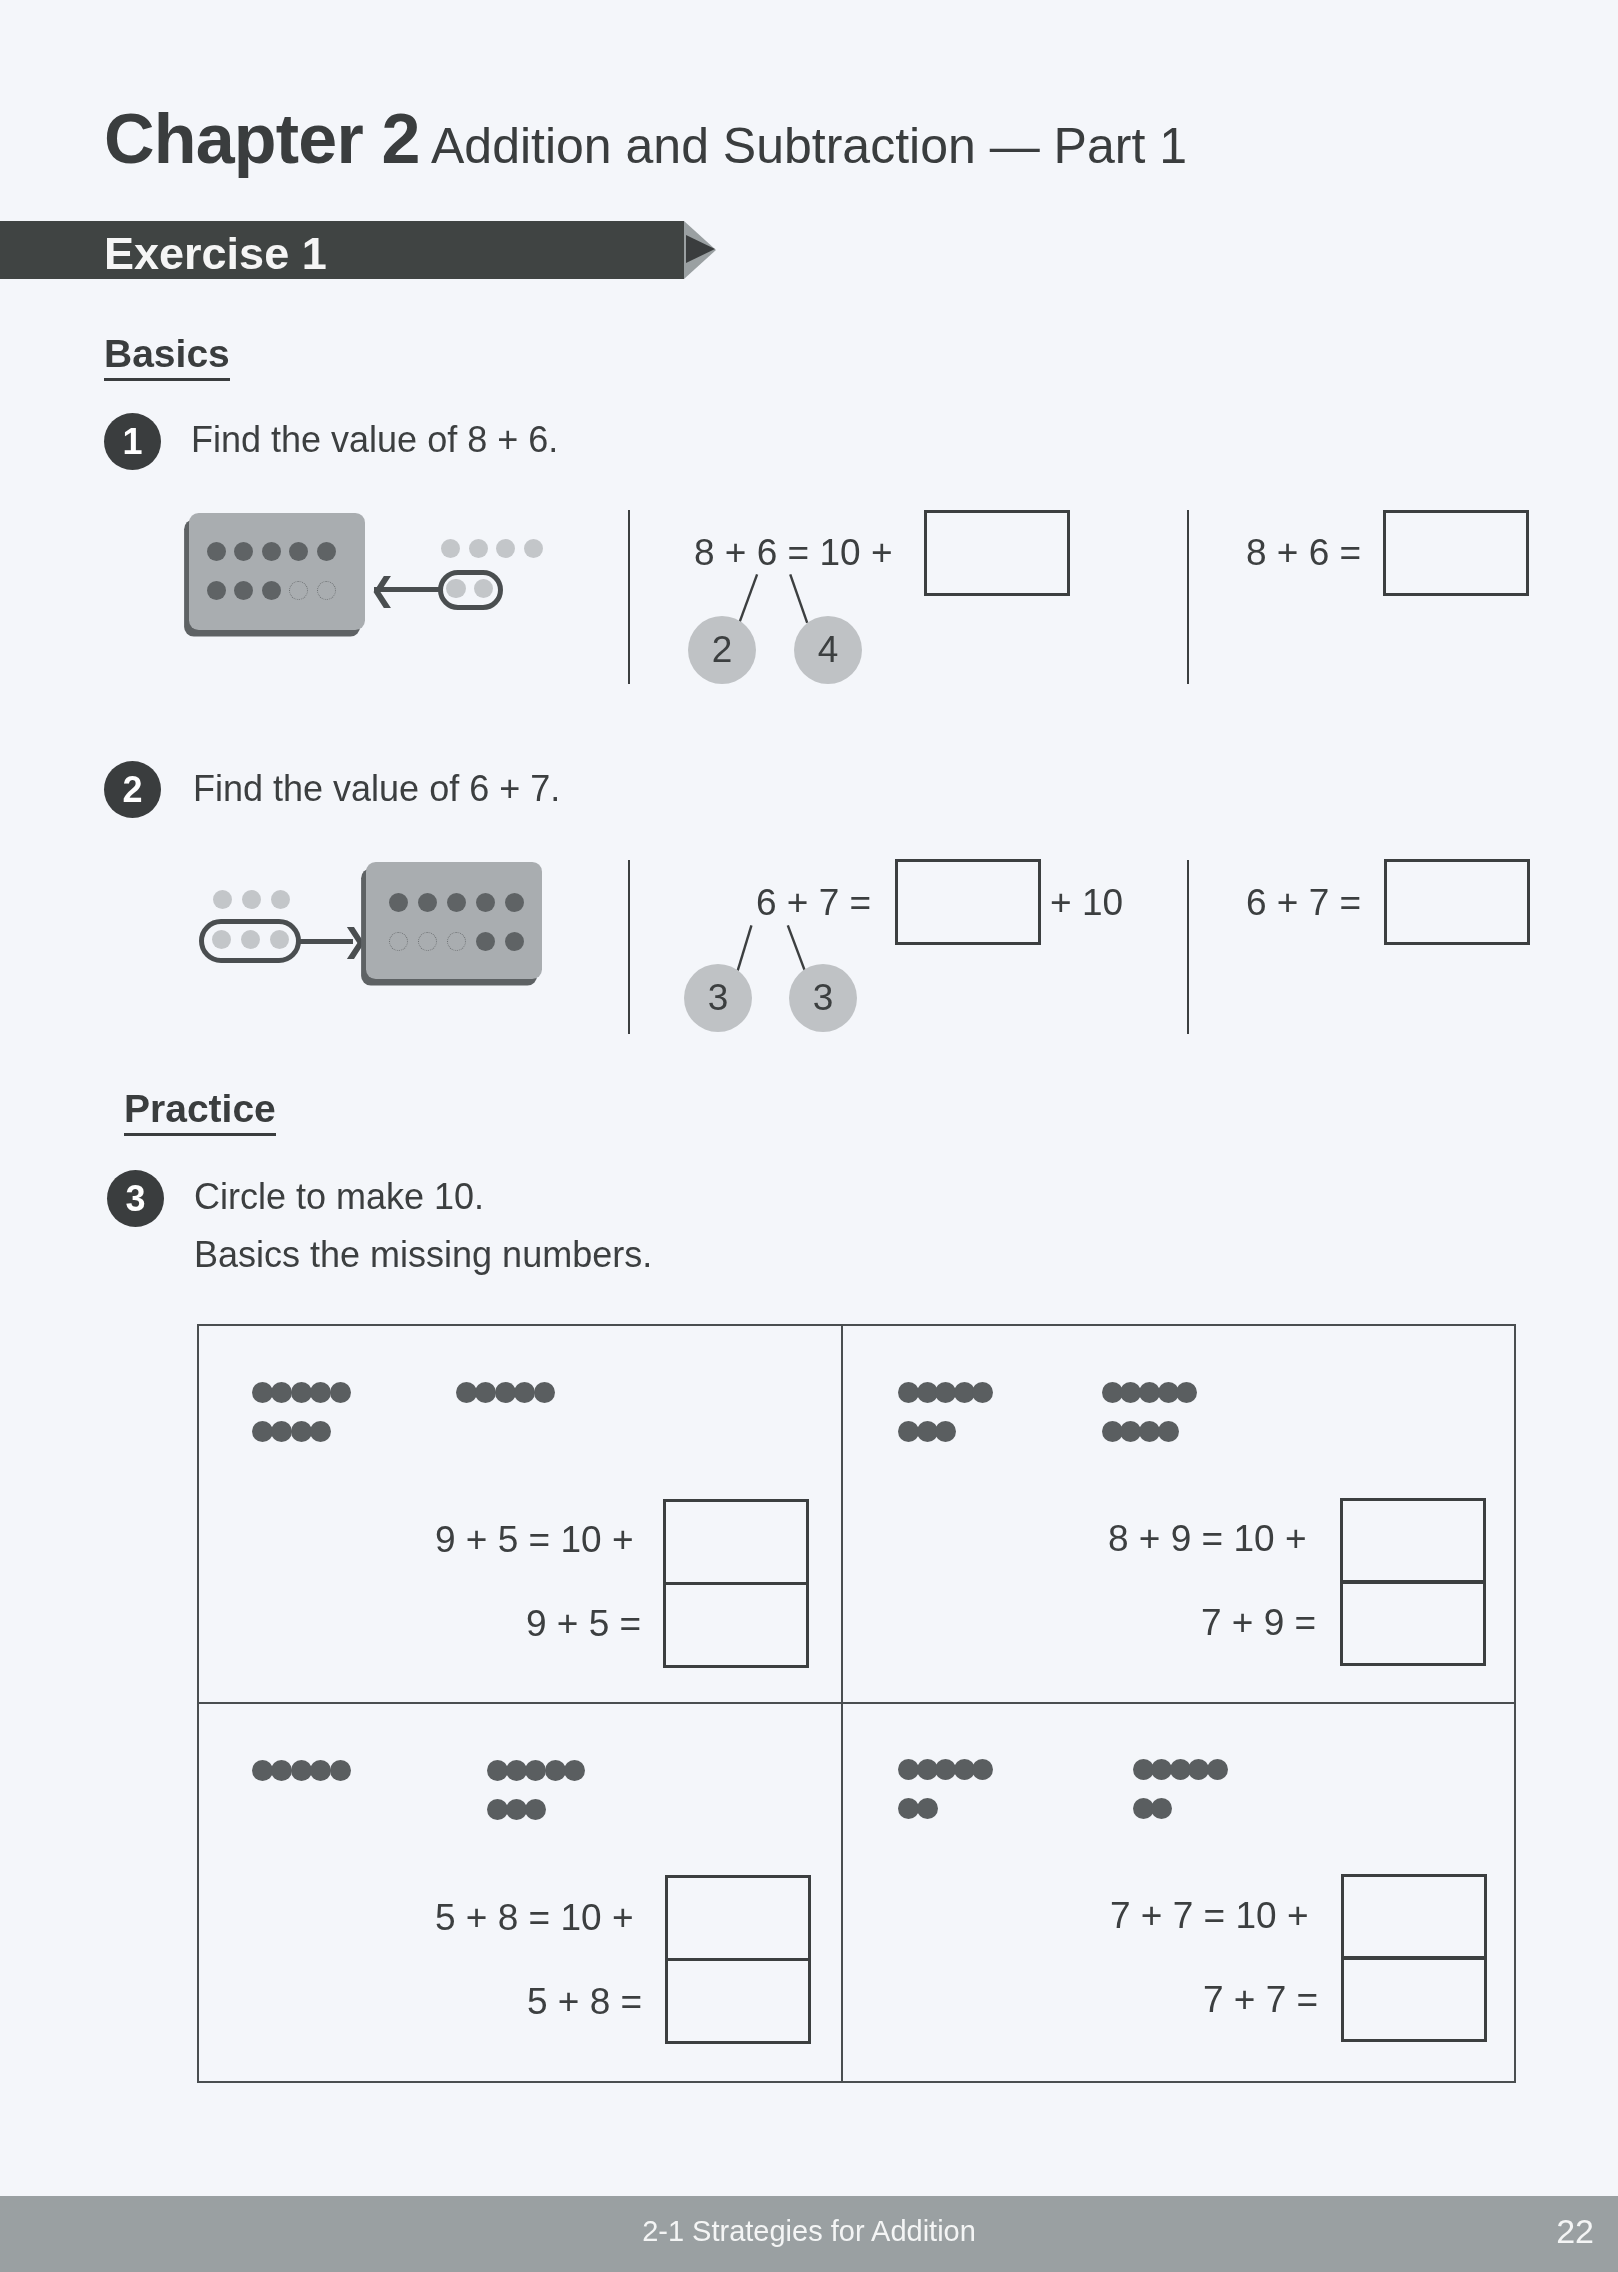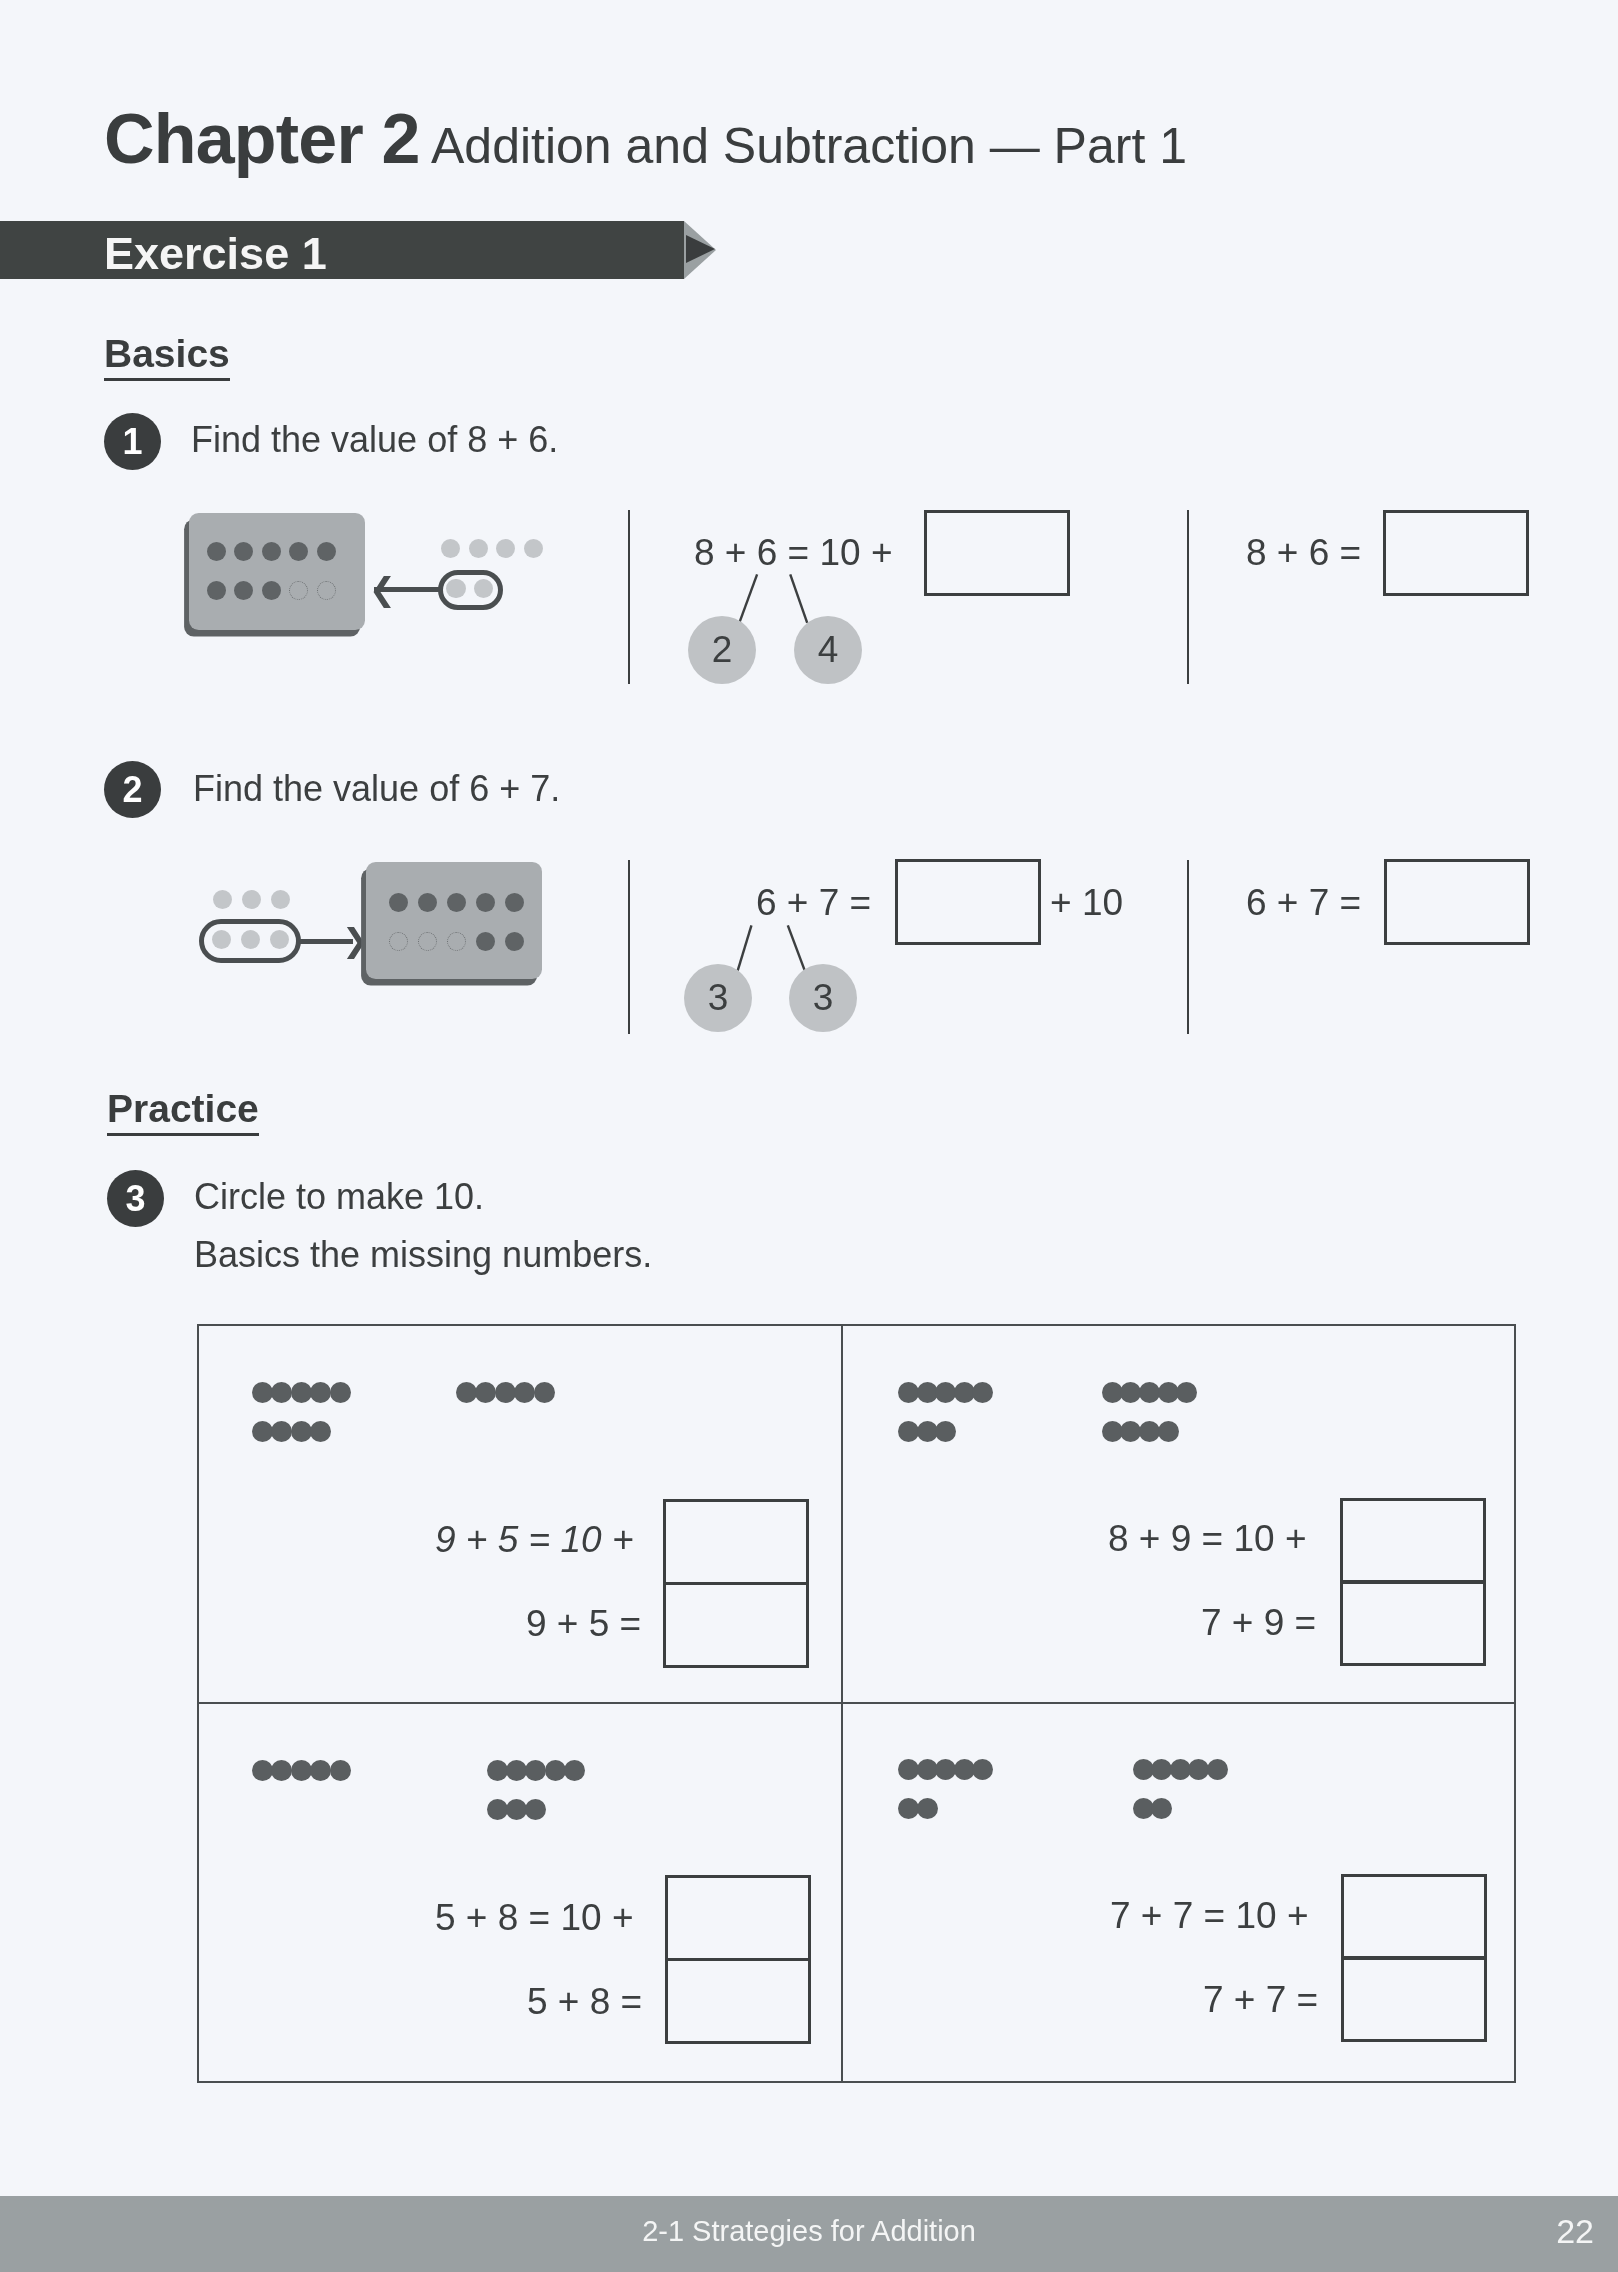--- a/index.html
+++ b/index.html
@@ -150,21 +150,21 @@
   <line x1="29" y1="4" x2="12" y2="60" stroke="#3c3f40" stroke-width="3"></line>
   <line x1="74" y1="4" x2="95" y2="60" stroke="#3c3f40" stroke-width="3"></line>
 </svg>
 <div class="abs bond" style="left:684px; top:964px;">3</div>
 <div class="abs bond" style="left:789px; top:964px;">3</div>
 
 <div class="abs vline" style="left:1187px; top:860px; height:174px;"></div>
 <div class="abs eq" style="left:1246px; top:882px;">6 + 7 =</div>
 <div class="abs answer-box" style="left:1384px; top:859px; width:146px; height:86px;"></div>
 
-<div class="abs section-heading" style="left:107px; top:1087px;">Practice</div>
+<div class="abs section-heading" style="left:124px; top:1087px;">Practice</div>
 
 <div class="abs qnum" style="left:107px; top:1170px;">3</div>
 <div class="abs qtext" style="left:194px; top:1176px;">Circle to make 10.</div>
 <div class="abs qtext" style="left:194px; top:1234px;">Basics the missing numbers.</div>
 
 <div id="practice-grid" class="abs"></div>
 <div class="abs cell-divider-v"></div>
 <div class="abs cell-divider-h"></div>
 
 <div class="abs" style="left:252px; top:1382px; width:388px; height:73px;">
@@ -176,21 +176,21 @@
   <div class="pdot" style="left:0; top:39px;"></div>
     <div class="pdot" style="left:19.4px; top:39px;"></div>
     <div class="pdot" style="left:39px; top:39px;"></div>
     <div class="pdot" style="left:58px; top:39px;"></div>
   <div class="pdot" style="left:204px; top:0;"></div>
     <div class="pdot" style="left:223px; top:0;"></div>
     <div class="pdot" style="left:243px; top:0;"></div>
     <div class="pdot" style="left:262px; top:0;"></div>
     <div class="pdot" style="left:282px; top:0;"></div>
 </div>
-<div class="abs eq" style="left:435px; top:1519px;font-style:italic;">9 + 5 = 10 +</div>
+<div class="abs eq" style="left:435px; top:1519px;">9 + 5 = 10 +</div>
 <div class="abs answer-box" style="left:663px; top:1499px; width:146px; height:86px;"></div>
 <div class="abs eq" style="left:526px; top:1603px;">9 + 5 =</div>
 <div class="abs answer-box" style="left:663px; top:1582px; width:146px; height:86px;"></div>
 
 <div class="abs" style="left:898px; top:1382px; width:388px; height:73px;">
   <div class="pdot" style="left:0; top:0;"></div>
     <div class="pdot" style="left:18.6px; top:0;"></div>
     <div class="pdot" style="left:37px; top:0;"></div>
     <div class="pdot" style="left:56px; top:0;"></div>
     <div class="pdot" style="left:74px; top:0;"></div>

